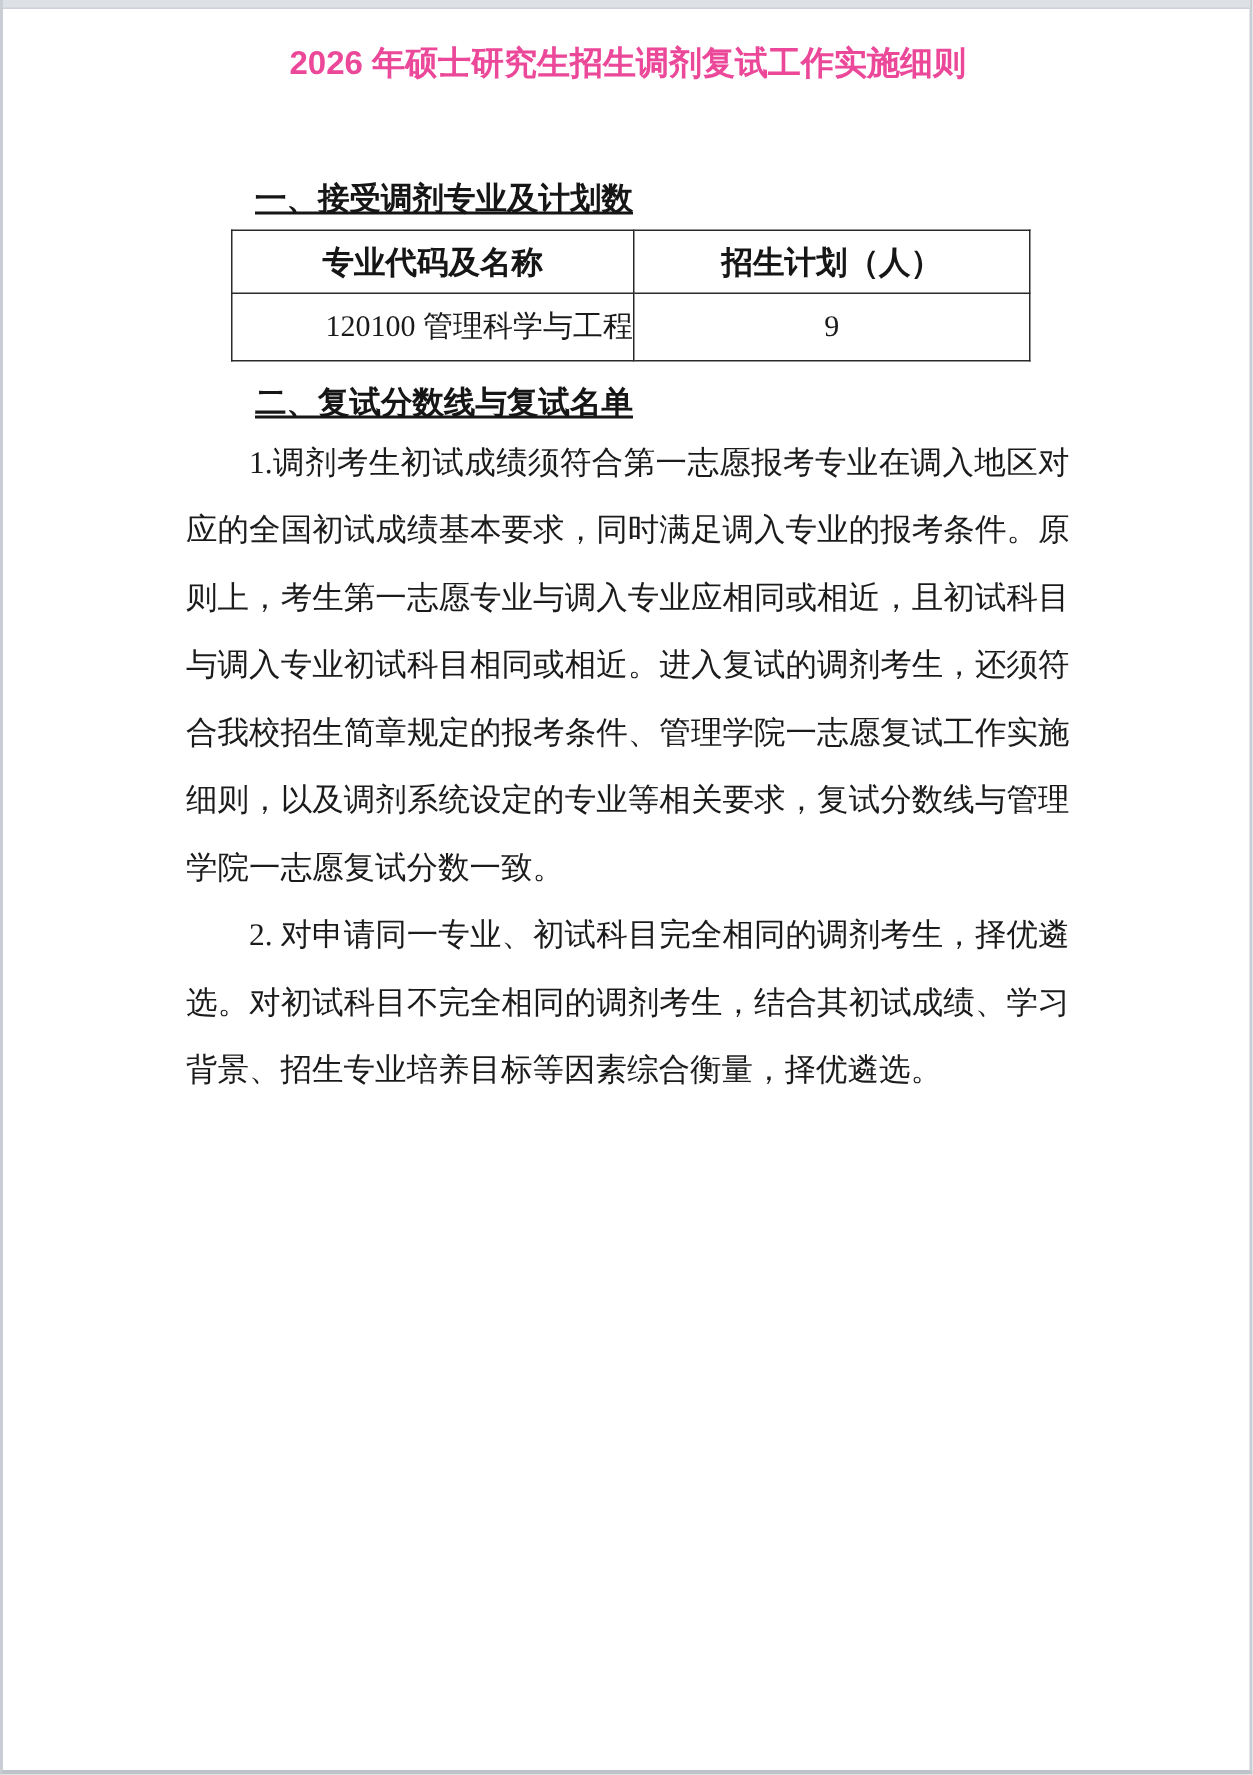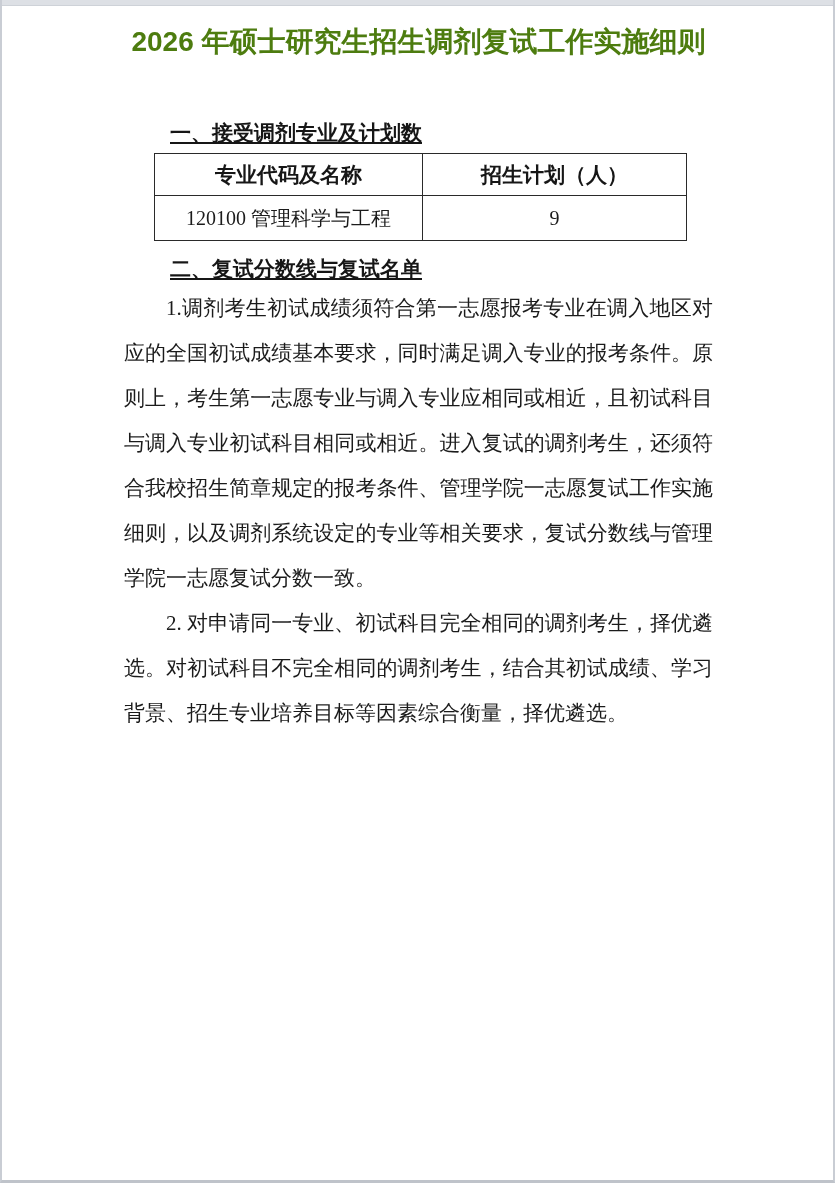--- a/index.html
+++ b/index.html
@@ -34,25 +34,25 @@
     text-align: center;
     font-size: 22px;
     line-height: 30px;
     font-weight: bold;
     font-family: "Liberation Sans", "DejaVu Sans", sans-serif;
     color: #151515;
   }
   .doc-subtitle {
     margin: 21px 0 0 0;
     text-align: center;
-    font-size: 28px;
+    font-size: 22px;
     line-height: 30px;
     font-weight: bold;
     font-family: "Liberation Sans", "DejaVu Sans", sans-serif;
-    color: #4d7c0f;
+    color: #ec4899;
   }
   .section-heading {
     margin: 0;
     padding-left: 46px;
     font-size: 21px;
     line-height: 30px;
     font-weight: bold;
     font-family: "Liberation Sans", "DejaVu Sans", sans-serif;
     color: #161616;
     text-decoration: underline;
@@ -80,21 +80,21 @@
     font-weight: bold;
     font-family: "Liberation Sans", "DejaVu Sans", sans-serif;
     color: #161616;
   }
   table.plan-table td {
     height: 44px;
     font-size: 20px;
     color: #1b1b1b;
   }
   table.plan-table tr.tall td { height: 88px; }
-  .cell-line { line-height: 44px; white-space: nowrap; }
+  .cell-line { line-height: 44px; white-space: nowrap; text-align: right; }
   .body-para {
     margin: 0;
     font-size: 21px;
     line-height: 45px;
     text-align: justify;
     text-indent: 2em;
     color: #1b1b1b;
   }
   .body-para.first { margin-top: 2px; }
 </style>

